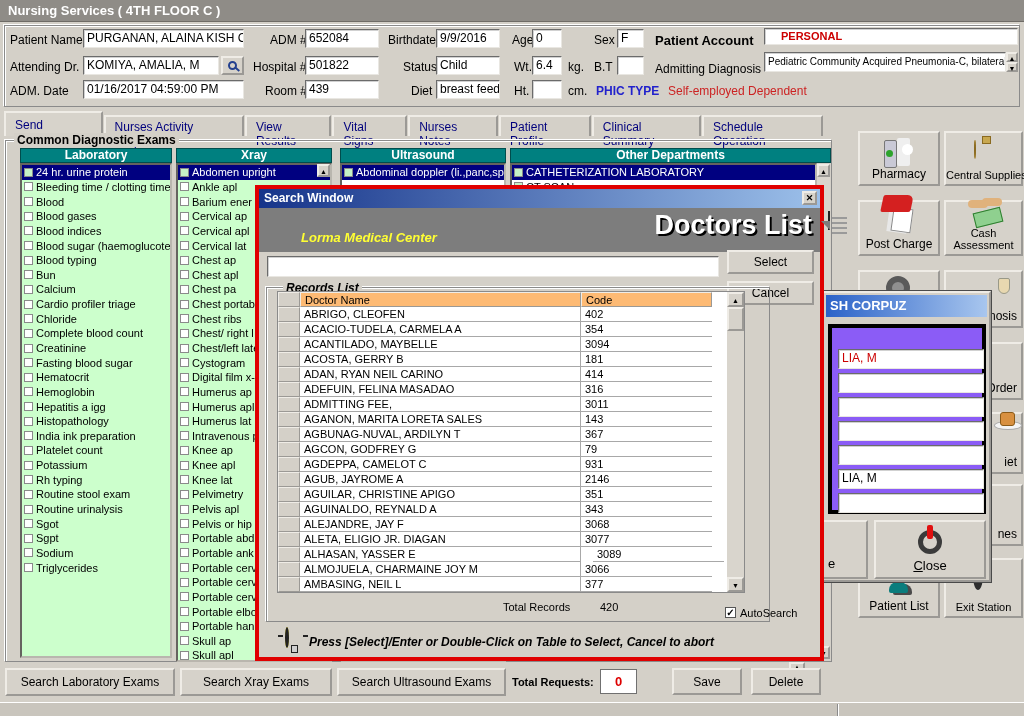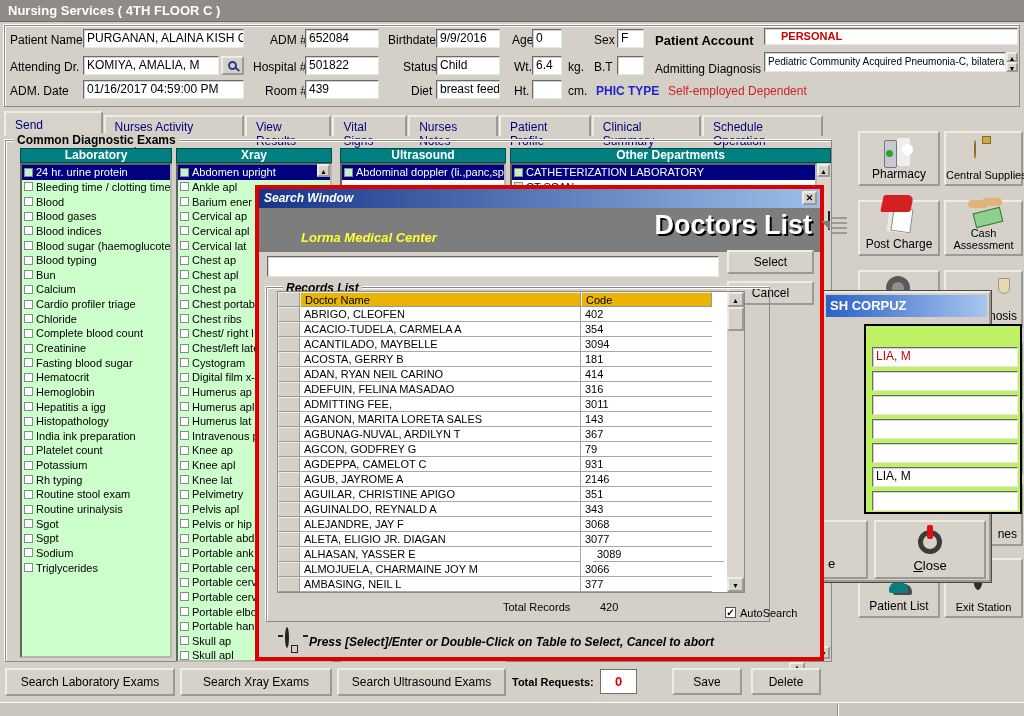--- a/index.html
+++ b/index.html
@@ -28,21 +28,21 @@
   .sideb{background:#d6d2ca;border:2px outset #efece6;}
   .sideb .cap{position:absolute;bottom:3px;left:0;right:0;text-align:center;font-size:12px;color:#000;white-space:nowrap;}
   .sideb .cap.pr{text-align:right;padding-right:4px;}
   .sb{background:#d9d5cd;}
   .sbbtn{background:#d6d2ca;border:2px outset #efece6;font-size:7px;line-height:9px;text-align:center;color:#000;padding:0;}
   .trow{display:flex;height:15px;font-size:11px;color:#000;}
   .trow .rh{flex:none;width:22px;background:#d4d0c8;border:1px outset #efece6;}
   .trow .c1{flex:none;width:281px;background:#fff;border-right:1px solid #a8a8a8;border-bottom:1px solid #a8a8a8;
             padding:1px 0 0 4px;white-space:nowrap;overflow:hidden;}
   .trow .c2{flex:none;width:148px;background:#fff;border-bottom:1px solid #a8a8a8;padding:1px 0 0 4px;white-space:nowrap;overflow:hidden;}
-  .trow.hd .c1,.trow.hd .c2{background:#eab308;border:1px outset #efece6;}
+  .trow.hd .c1,.trow.hd .c2{background:#fdba74;border:1px outset #efece6;}
   
   .ic-mag{position:relative;width:9px;height:9px;border:2px solid #23408f;border-radius:50%;}
   .ic-mag::after{content:'';position:absolute;width:6px;height:2px;background:#23408f;right:-5px;bottom:-2px;transform:rotate(40deg);}
   .ic-doc{position:relative;width:24px;height:30px;background:#fff;border:1px solid #222;}
   .ic-doc::before{content:'';position:absolute;left:3px;top:5px;width:15px;height:2px;background:#9a9a9a;box-shadow:0 5px 0 #9a9a9a,0 10px 0 #9a9a9a,0 15px 0 #9a9a9a;}
   .ic-doc::after{content:'';position:absolute;right:-1px;bottom:-1px;border-style:solid;border-width:0 9px 9px 0;border-color:transparent #7d7d7d transparent transparent;}
   .ic-bulb{position:relative;width:17px;height:17px;background:#ffee33;border:2px solid #222;border-radius:50%;}
   .ic-bulb::after{content:'';position:absolute;left:4px;bottom:-7px;width:5px;height:6px;background:#cfcfcf;border:1px solid #222;}
   .ic-bulb::before{content:'';position:absolute;left:-9px;top:6px;width:5px;height:2px;background:#222;box-shadow:25px 0 0 #222;}
   .ic-power{position:relative;width:24px;height:24px;border:5px solid #3b3b3b;border-radius:50%;}
@@ -464,41 +464,41 @@
   </div>
   <div class="abs sideb" style="left:944px;top:558px;width:79px;height:60px;">
     <span class="ic-exit abs" style="left:27px;top:8px;"></span>
     <div class="cap" style="font-size:11px;">Exit Station</div>
   </div>
 
   <div class="abs" style="left:822px;top:291px;width:169px;height:291px;background:#d4d0c8;border:2px outset #efece6;box-shadow:0 0 0 1px #4a4a4a;z-index:5;">
     <div class="abs b" style="left:2px;top:2px;right:2px;height:22px;background:linear-gradient(90deg,#2b62c8,#a8c6ee);color:#fff;font-size:13px;padding:3px 4px;white-space:nowrap;overflow:hidden;">
       <span>SH CORPUZ</span>
     </div>
-    <div class="abs" style="left:4px;top:31px;width:158px;height:190px;background:#bef264;border:2px solid #000000;margin-left:36px;">
+    <div class="abs" style="left:4px;top:31px;width:158px;height:190px;background:#8b5cf6;border:4px solid #000000;">
       <div class="abs tf" style="left:6px;top:21px;width:146px;height:20px;color:#cc0000;">LIA, M</div>
       <div class="abs tf" style="left:6px;top:45px;width:146px;height:20px;"></div>
       <div class="abs tf" style="left:6px;top:69px;width:146px;height:20px;"></div>
       <div class="abs tf" style="left:6px;top:93px;width:146px;height:20px;"></div>
       <div class="abs tf" style="left:6px;top:117px;width:146px;height:20px;"></div>
       <div class="abs tf" style="left:6px;top:141px;width:146px;height:20px;">LIA, M</div>
       <div class="abs tf" style="left:6px;top:165px;width:146px;height:20px;"></div>
     </div>
     <div class="abs btn" style="left:-2px;top:227px;width:46px;height:59px;align-items:flex-end;justify-content:flex-start;padding:0 0 6px 4px;font-size:13px;">
       <span>e</span>
     </div>
     <div class="abs btn" style="left:50px;top:227px;width:112px;height:59px;flex-direction:column;justify-content:flex-end;padding-bottom:4px;font-size:13px;">
       <span class="ic-power" style="margin-bottom:4px;"></span>
       <span class="acc">Close</span>
     </div>
   </div>
 
   <div class="abs" style="left:255px;top:185px;width:569px;height:476px;border:4px solid #e00000;background:#d4d0c8;z-index:10;">
     <div class="abs" style="left:0;top:0;width:561px;height:19px;background:linear-gradient(90deg,#16348a,#9cc0ea);">
-      <span class="b" style="color:#fff;font-size:12px;position:absolute;left:5px;top:2px;font-style:italic;">Search Window</span>
+      <span class="b" style="color:#fff;font-size:12px;position:absolute;left:5px;top:2px;">Search Window</span>
       <span class="btn" style="position:absolute;right:3px;top:2px;width:15px;height:14px;font-size:9px;font-weight:bold;">✕</span>
     </div>
     <div class="abs" style="left:0;top:19px;width:561px;height:44px;background:#7d7d7d;text-align:right;">
       <span class="ic-doc abs" style="left:10px;top:4px;"></span>
       <span class="abs b" style="left:42px;top:22px;color:#ffff33;font-style:italic;font-size:13px;">Lorma Medical Center</span>
       <span class="abs b" style="right:8px;top:2px;color:#fff;font-size:27px;text-shadow:2px 2px 0 #000;">Doctors List</span>
     </div>
     <div class="abs tf" style="left:8px;top:67px;width:452px;height:21px;"></div>
     <div class="abs btn acc" style="left:468px;top:61px;width:87px;height:24px;">Select</div>
     <div class="abs btn acc" style="left:468px;top:92px;width:87px;height:24px;">Cancel</div>

